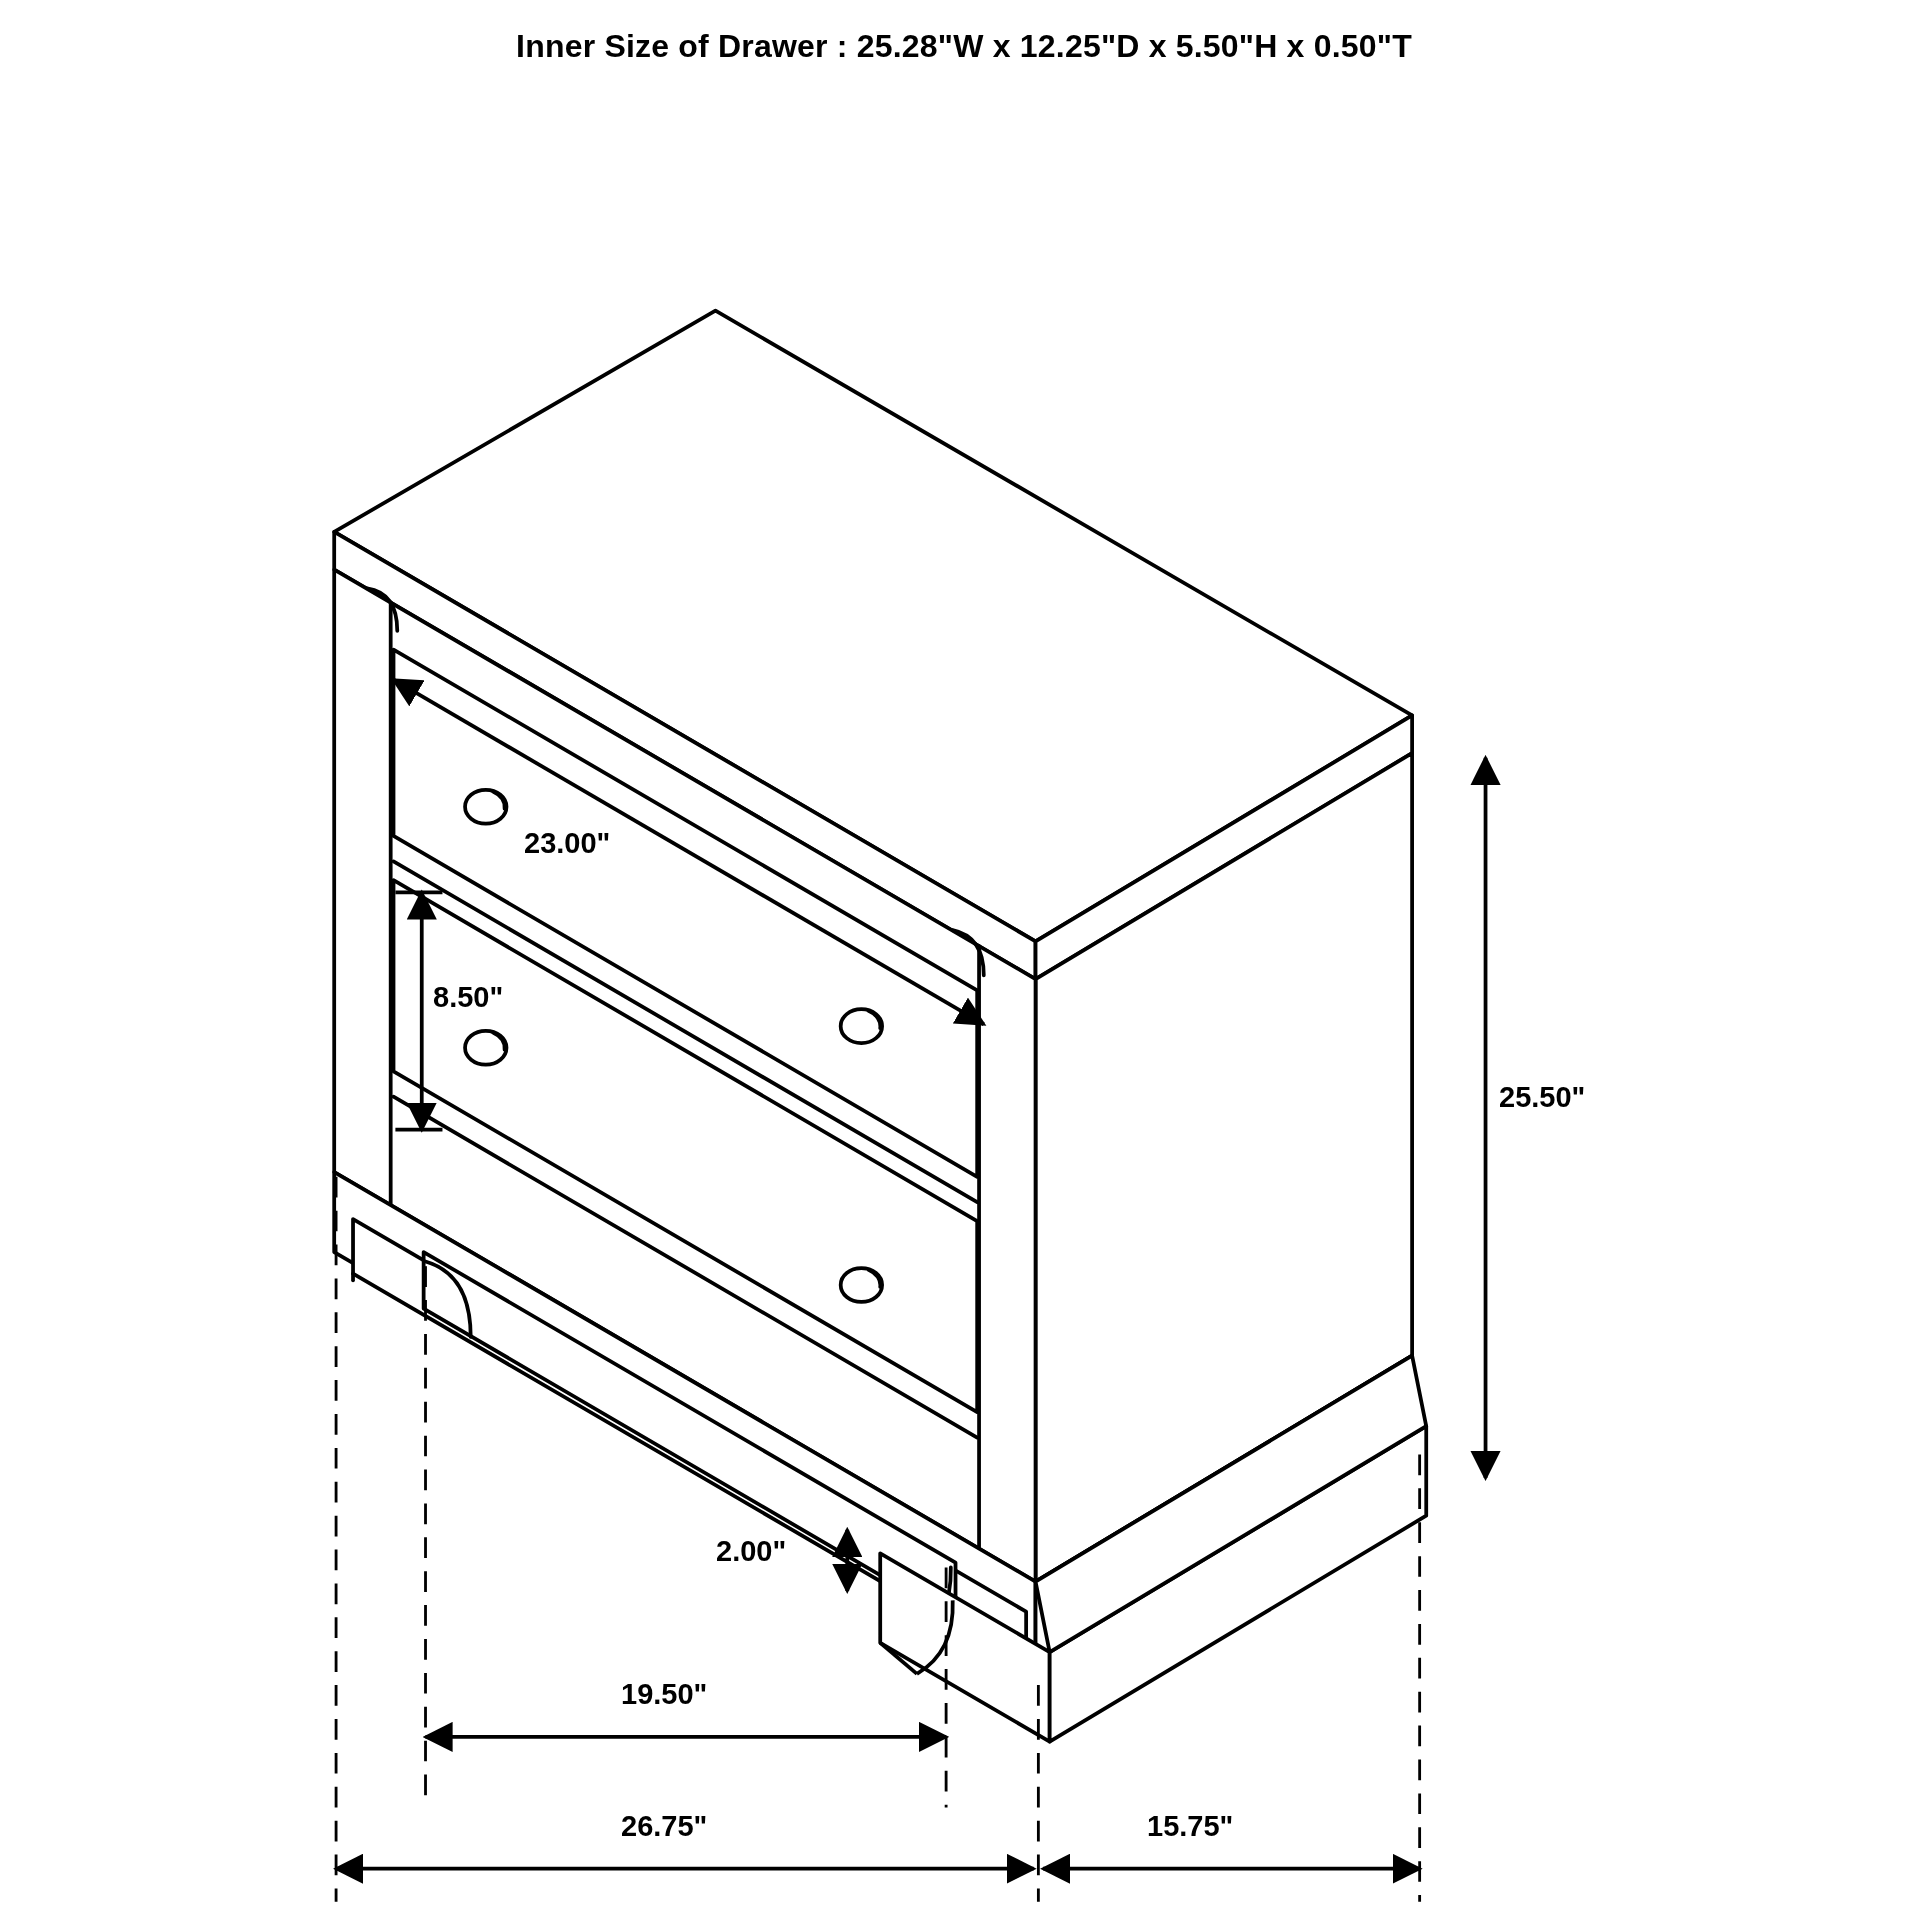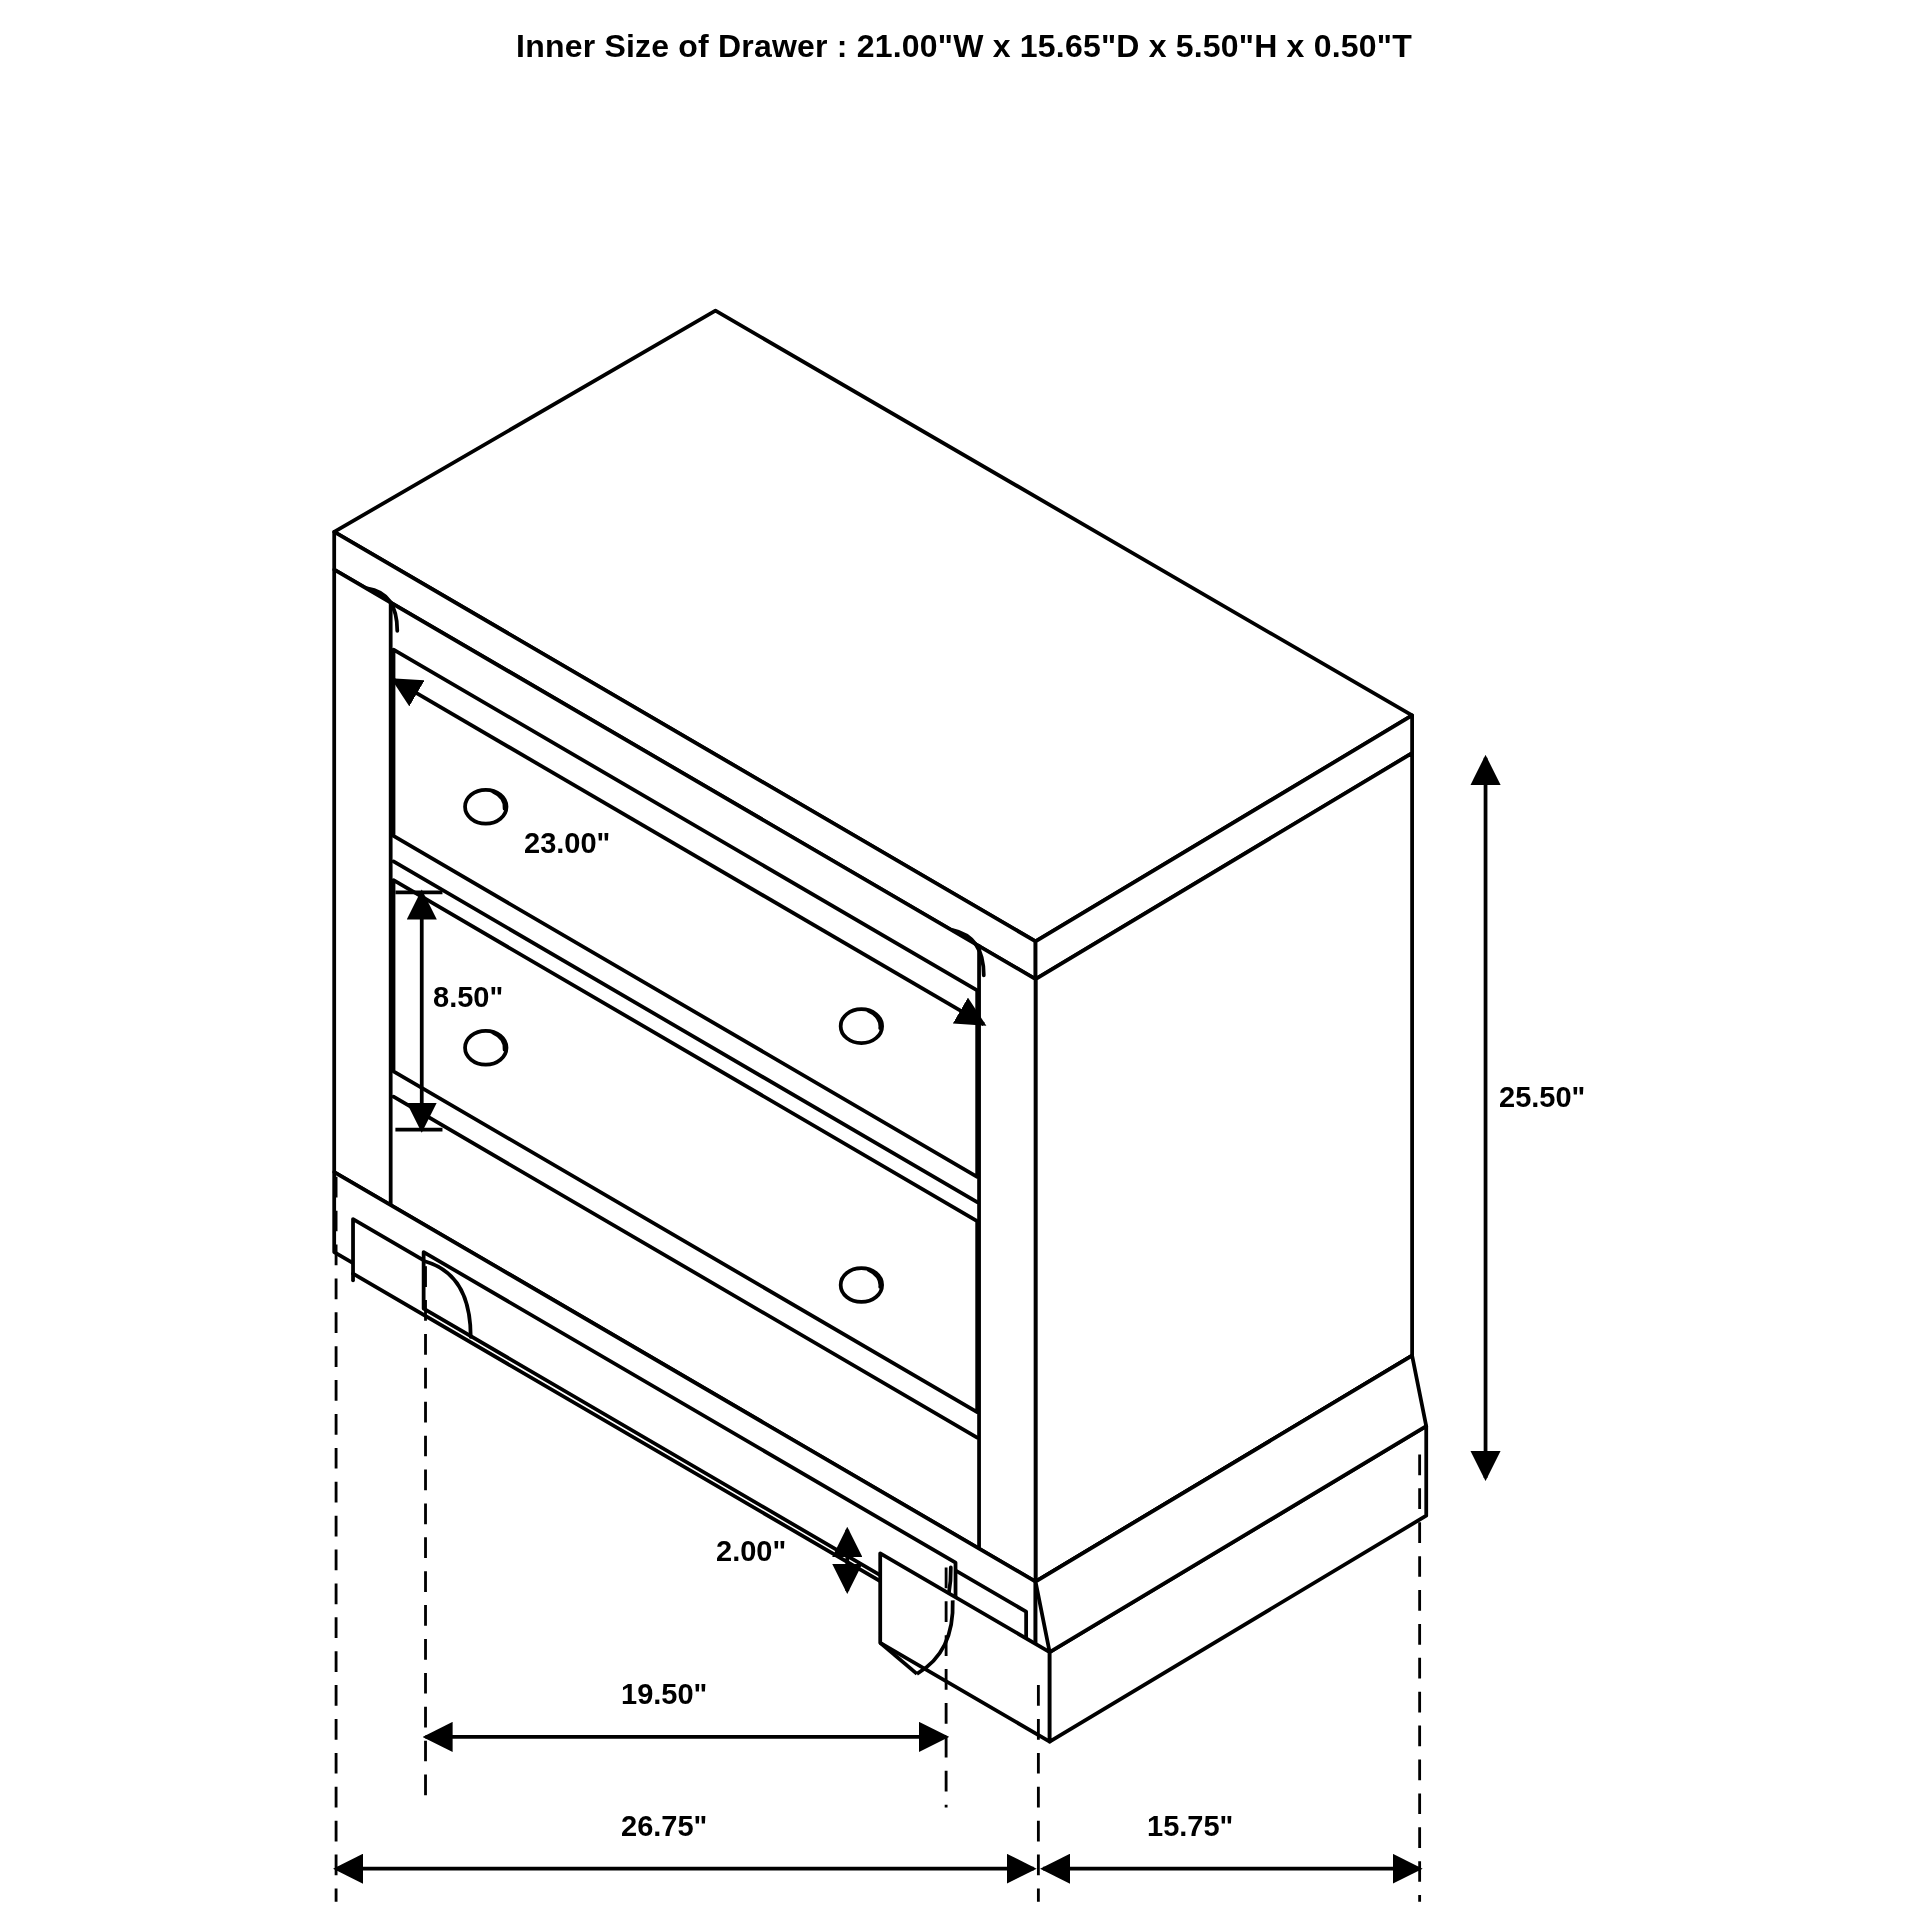--- a/index.html
+++ b/index.html
@@ -39,21 +39,21 @@
     font-size: 29px;
     font-weight: bold;
     white-space: nowrap;
   }
 </style>
 </head>
 <body>
 
 <div id="stage">
 
-  <div id="title">Inner Size of Drawer : 21.00"W x 15.65"D x 5.50"H x 0.50"T</div>
+  <div id="title">Inner Size of Drawer : 25.28"W x 12.25"D x 5.50"H x 0.50"T</div>
 
   <svg id="drawing" width="1928" height="1928" viewBox="0 0 2048 2048">
 
     <defs>
       <marker id="arrEnd" viewBox="0 0 10 10" refX="9" refY="5" markerWidth="8" markerHeight="8" orient="auto-start-reverse">
         <path d="M0,0 L10,5 L0,10 z" fill="#000"></path>
       </marker>
       <marker id="arrStart" viewBox="0 0 10 10" refX="9" refY="5" markerWidth="8" markerHeight="8" orient="auto-start-reverse">
         <path d="M0,0 L10,5 L0,10 z" fill="#000"></path>
       </marker>

